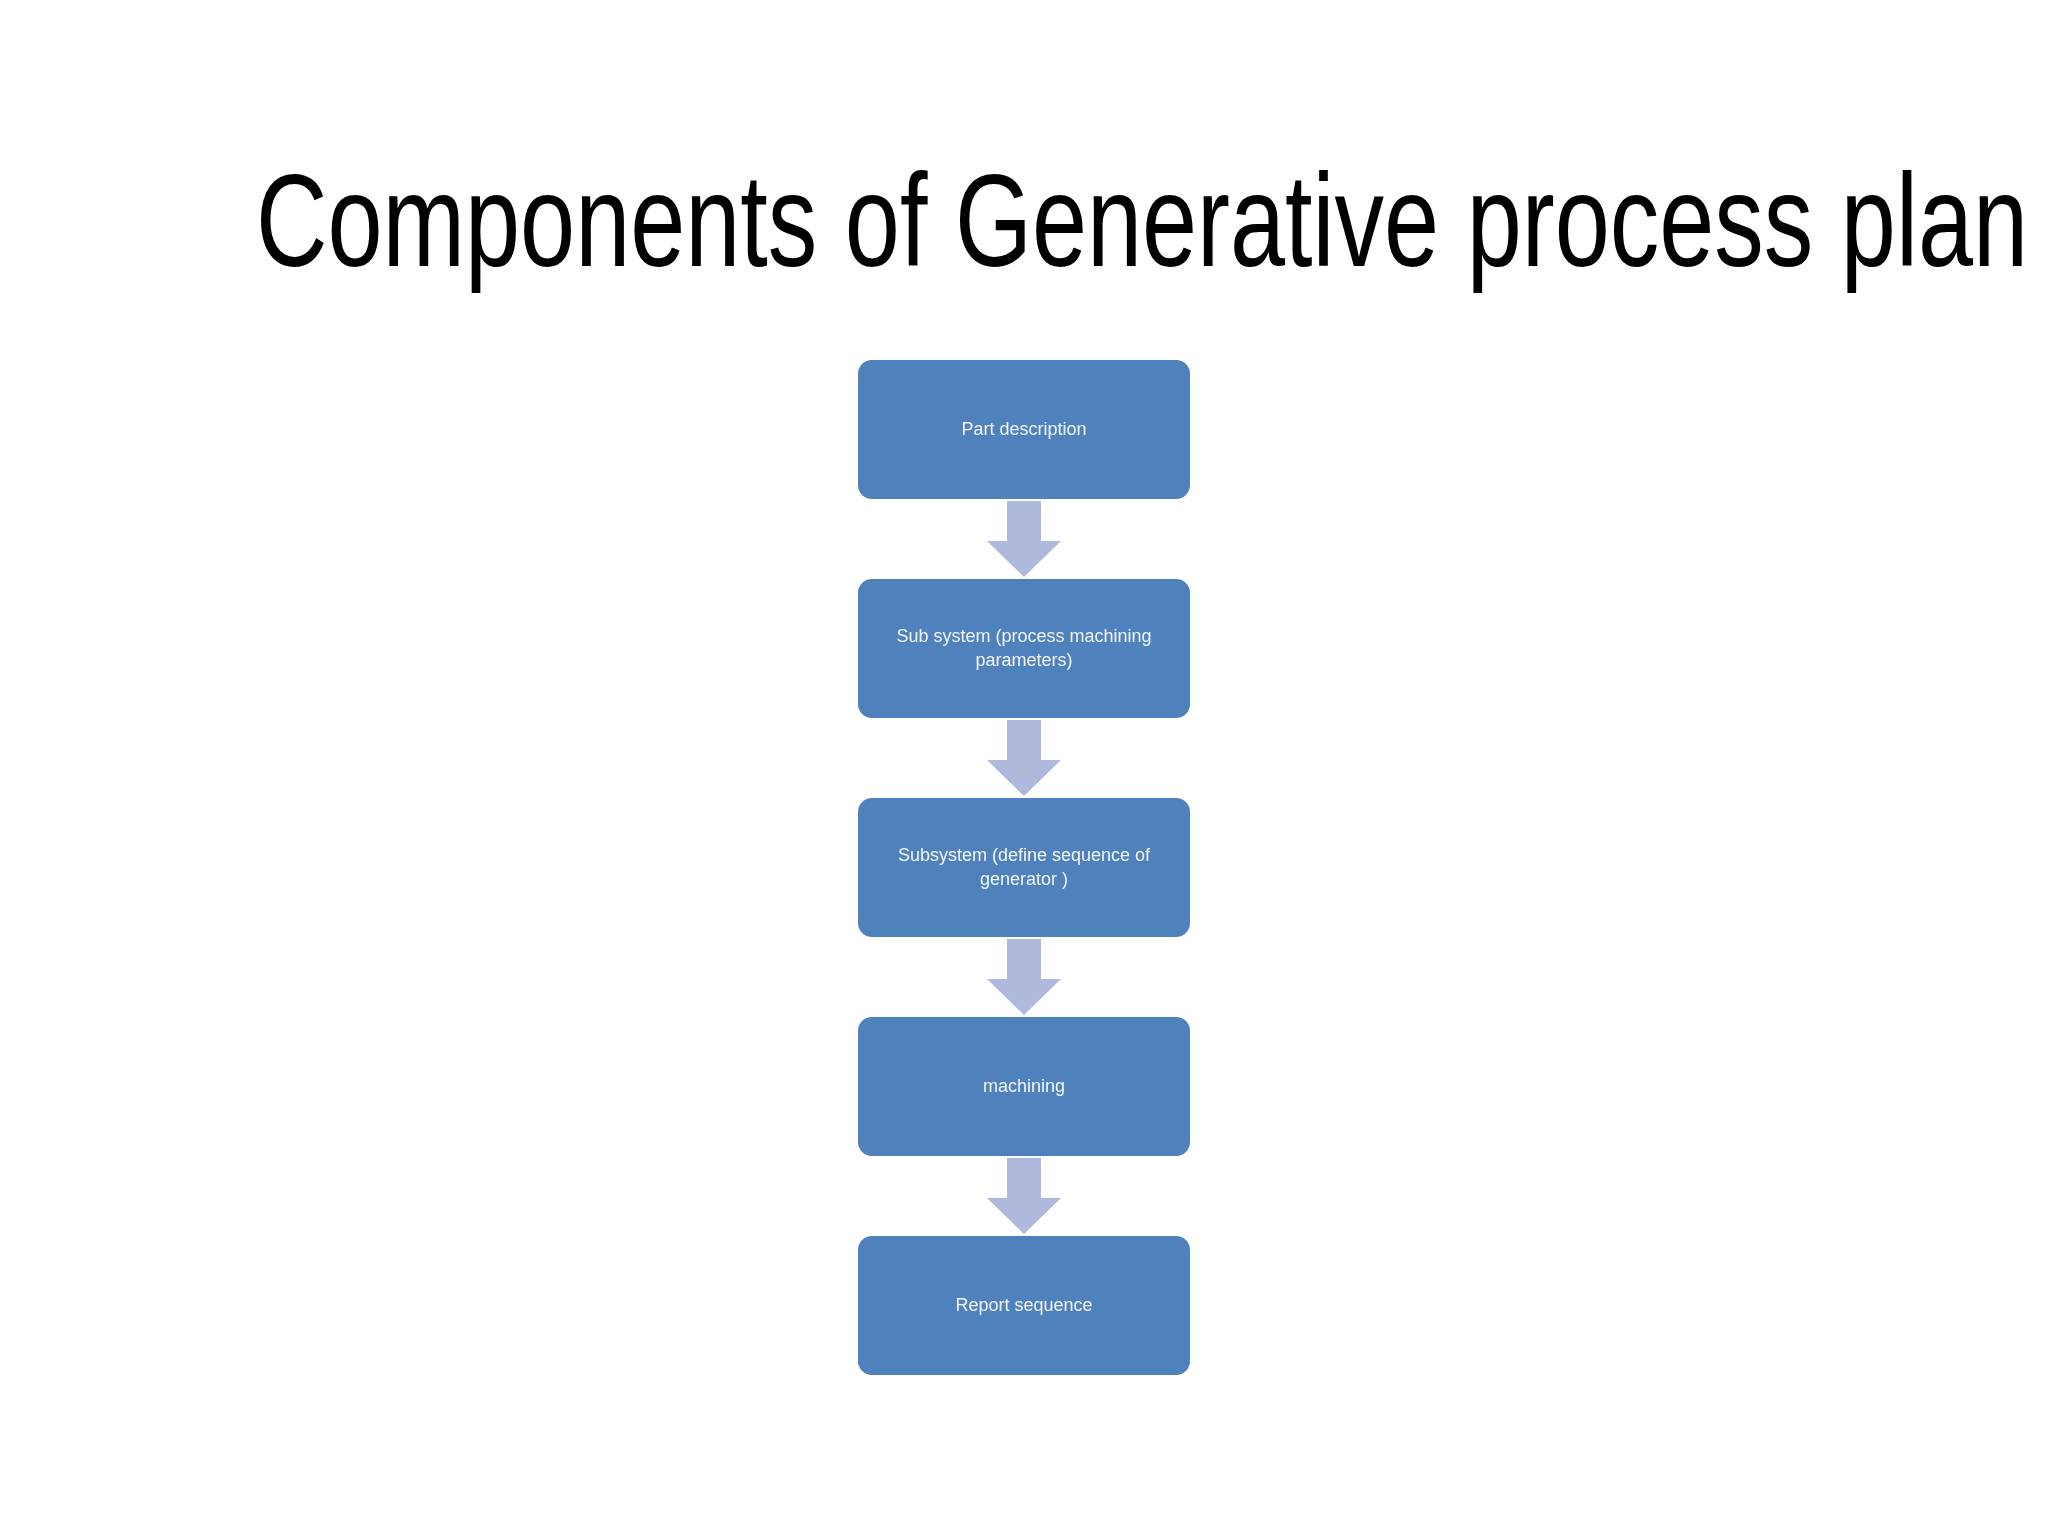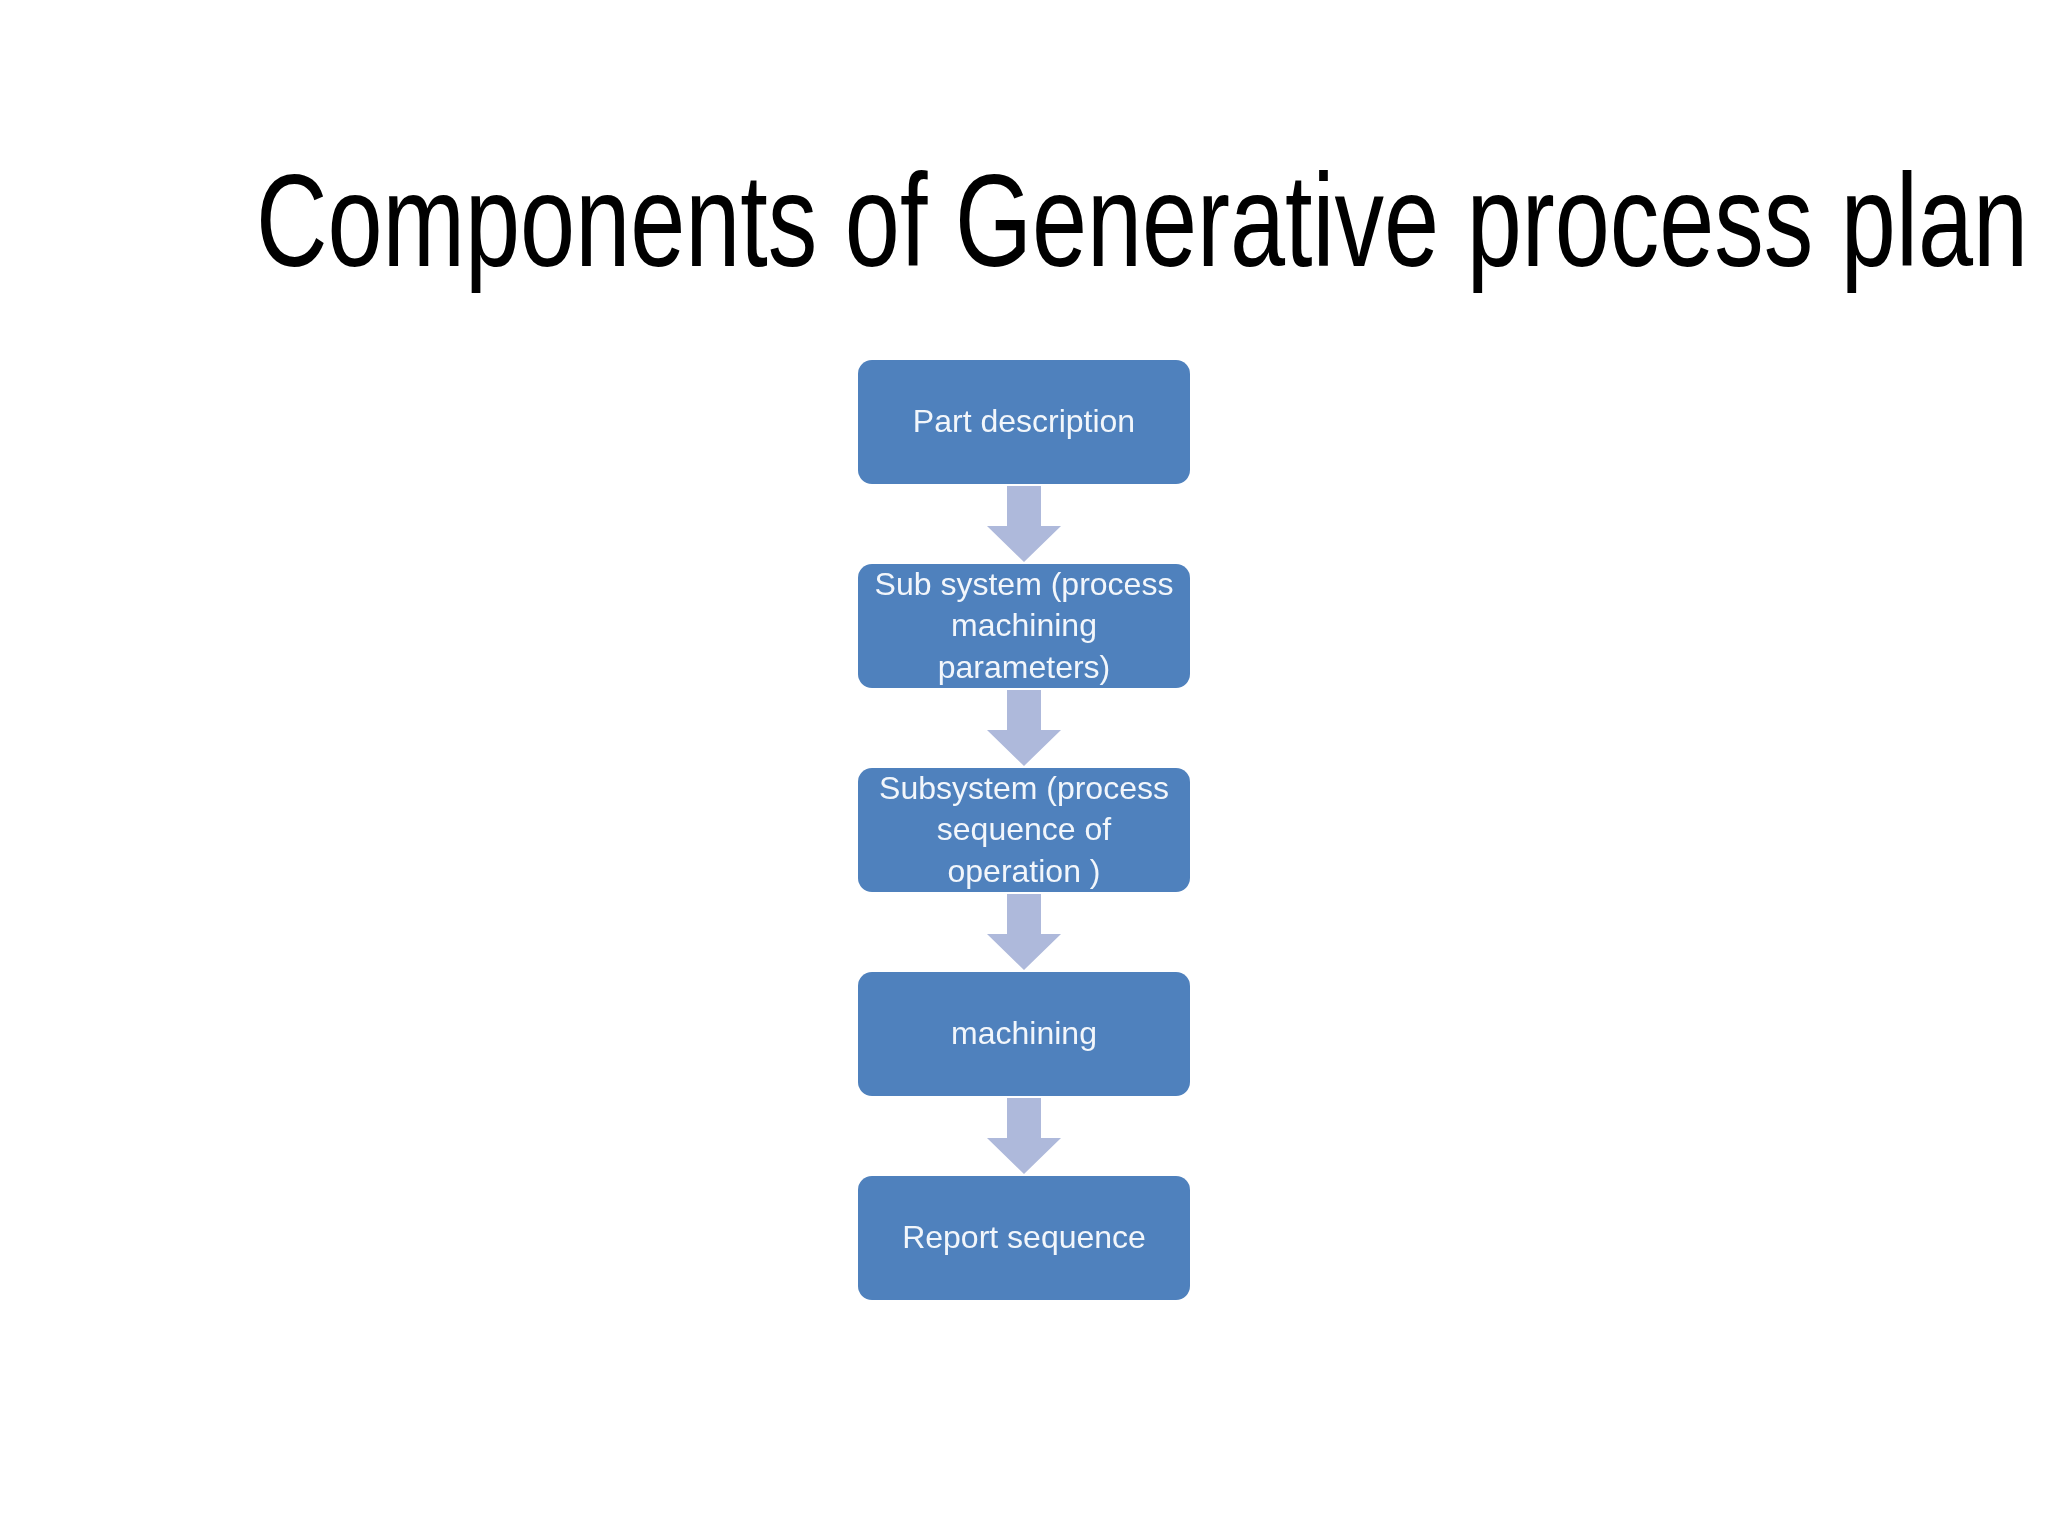--- a/index.html
+++ b/index.html
@@ -33,31 +33,31 @@
     position: absolute;
     top: 360px;
     left: 50%;
     transform: translateX(-50%);
     display: flex;
     flex-direction: column;
     align-items: center;
   }
   .flow-box {
     width: 332px;
-    height: 124px;
+    height: 139px;
     box-sizing: border-box;
     padding: 0 14px;
     border-radius: 14px;
     background: var(--box-fill, #4F81BD);
     color: var(--box-text, #F2F6FB);
     display: flex;
     align-items: center;
     justify-content: center;
     text-align: center;
-    font-size: 32px;
+    font-size: 18px;
     line-height: 1.3;
   }
   .down-arrow {
     display: block;
     margin: 2px 0;
     width: 74px;
     height: 76px;
   }
   .down-arrow polygon {
     fill: var(--arrow-fill, #AEB9DB);
@@ -81,21 +81,21 @@
 
     <div class="flow-box">
       <span>Sub system (process machining parameters)</span>
     </div>
 
     <svg class="down-arrow" viewBox="0 0 74 76" xmlns="http://www.w3.org/2000/svg">
       <polygon points="20,0 54,0 54,40 74,40 37,76 0,40 20,40"></polygon>
     </svg>
 
     <div class="flow-box">
-      <span>Subsystem  (process sequence of operation )</span>
+      <span>Subsystem  (define sequence of generator )</span>
     </div>
 
     <svg class="down-arrow" viewBox="0 0 74 76" xmlns="http://www.w3.org/2000/svg">
       <polygon points="20,0 54,0 54,40 74,40 37,76 0,40 20,40"></polygon>
     </svg>
 
     <div class="flow-box">
       <span>machining</span>
     </div>
 

